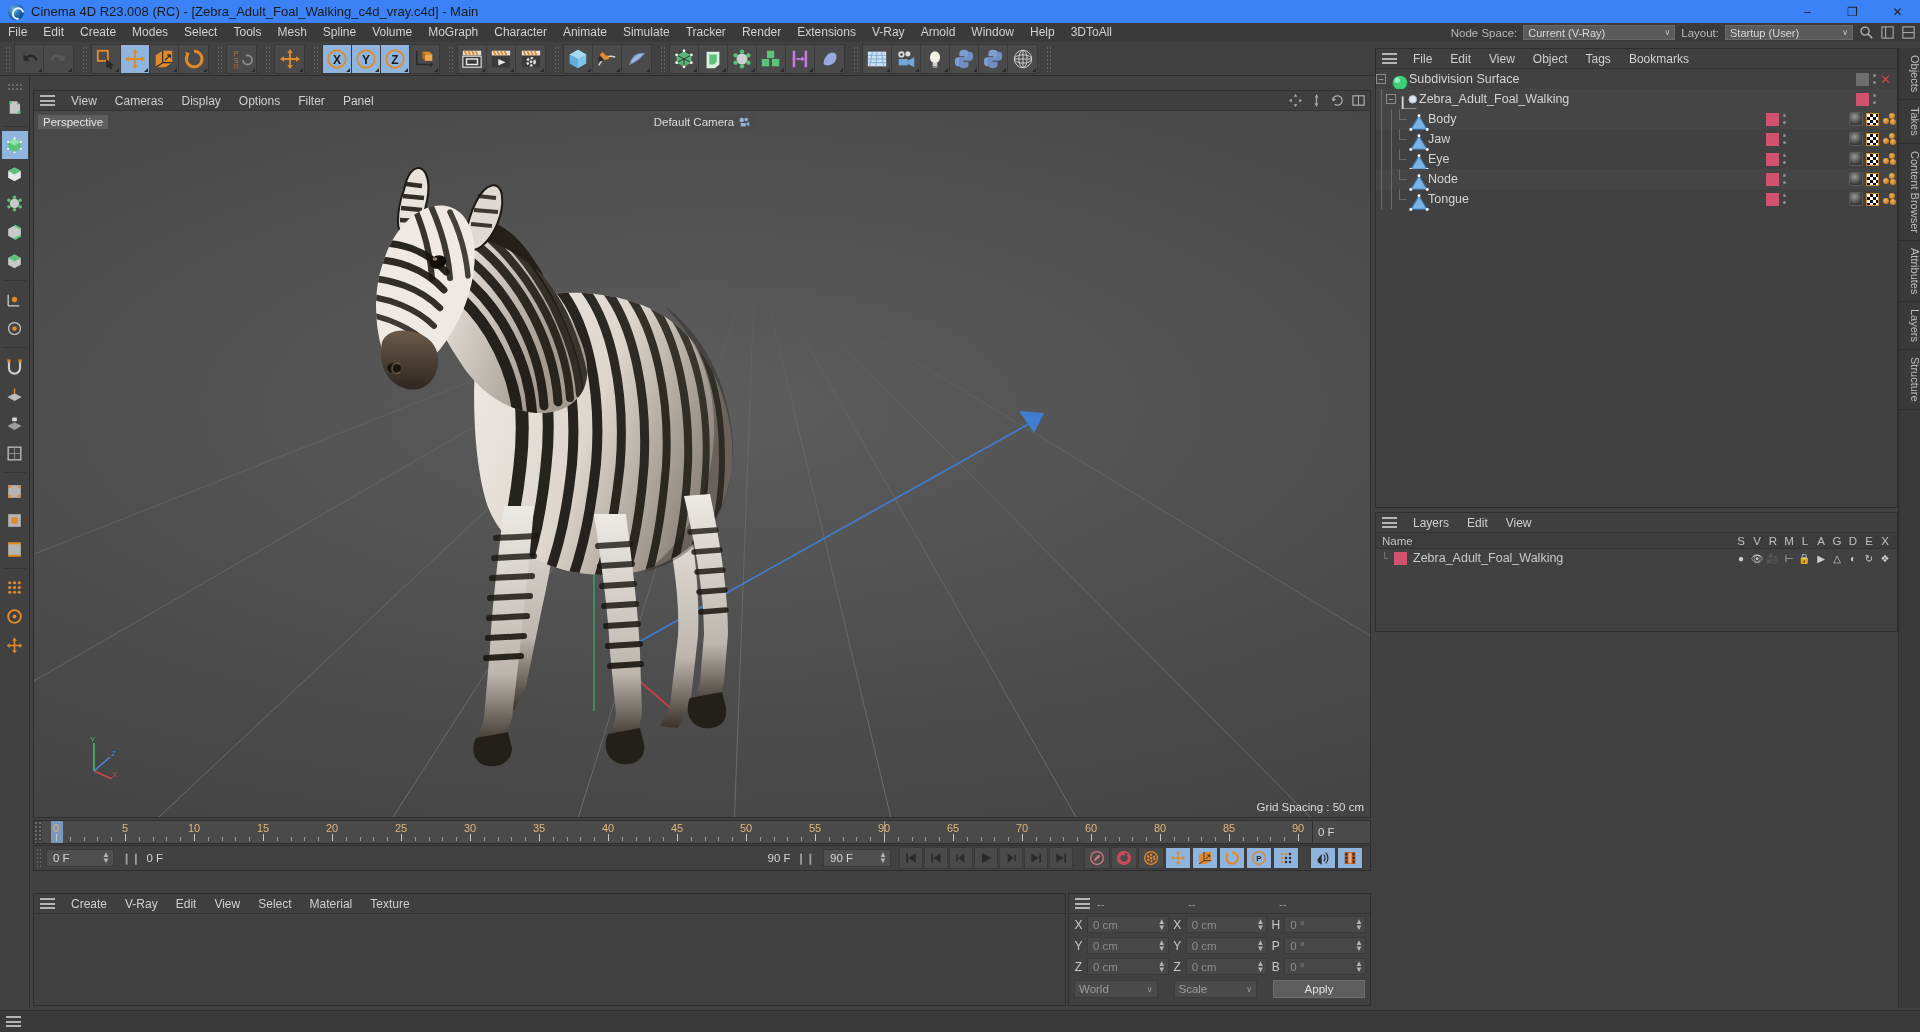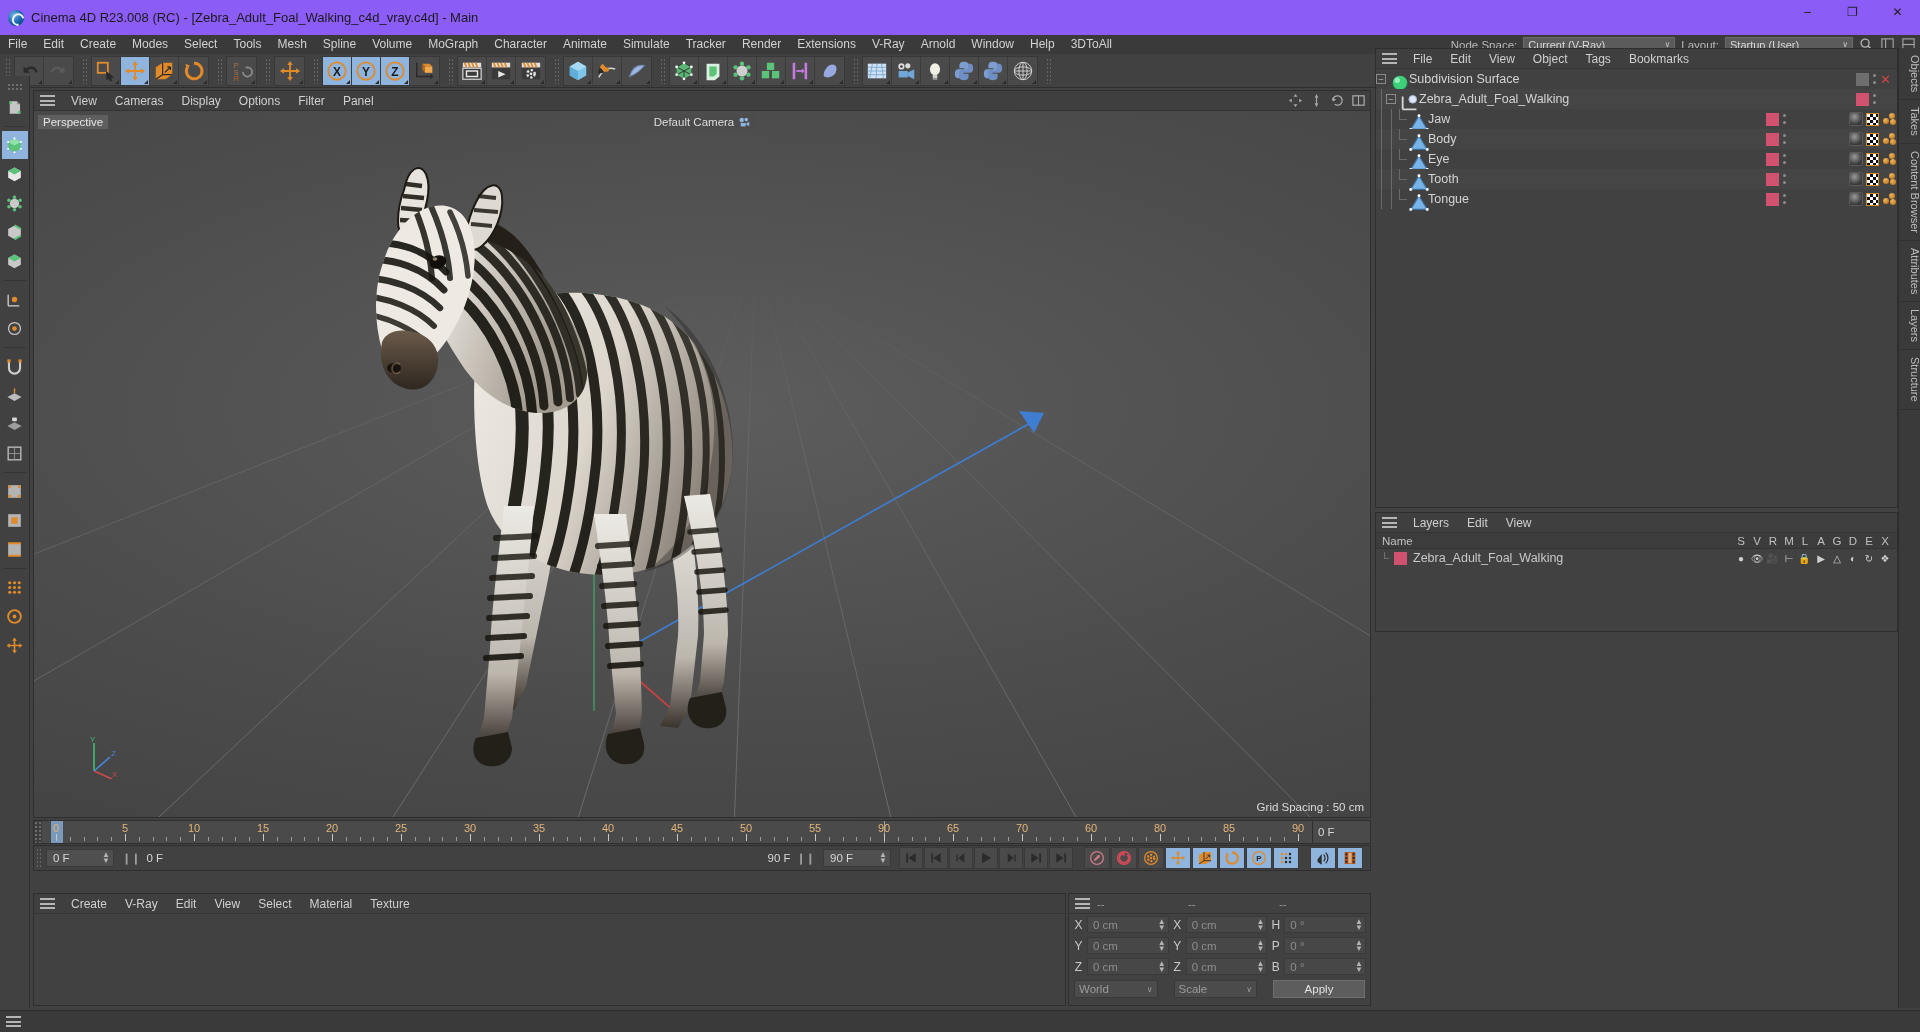--- a/index.html
+++ b/index.html
@@ -6,21 +6,21 @@
   html,body{ width:1920px; height:1032px; overflow:hidden; }
   body{
     background:#414141;
     font-family:"Liberation Sans", sans-serif;
     font-size:12.5px;
     color:#c8c8c8;
     -webkit-font-smoothing:antialiased;
   }
   
   #titlebar{
-    height:35px; background:#8b5cf6; display:flex; align-items:center;
+    height:23px; background:#3b82f6; display:flex; align-items:center;
     color:#1a1a1a; font-size:13px; position:relative;
   }
   #app-logo{
     width:16px;height:16px;margin:0 7px 0 8px;border-radius:50%;
     background:radial-gradient(circle at 35% 32%, #6fb3e8 0%, #1560a8 55%, #0b3c70 100%);
     position:relative; flex:none;
   }
   #app-logo:after{
     content:""; position:absolute; left:4px; top:3px; width:8px;height:9px;
     border:2px solid #eef3fa; border-right-color:transparent; border-radius:50%;
@@ -1485,20 +1485,55 @@
           </div>
           <div class="ocols">
             <span class="swatch"></span>
             <span class="dots2">
               <i></i>
               <i></i>
             </span>
             <span style="width:11px"></span>
           </div>
         </div>
+        <div class="orow alt">
+          <div class="otree">
+            <span class="treeline"></span>
+            <span class="treeline"></span>
+            <span class="treeelbow"></span>
+            <span class="oicon">
+              <svg class="ico" viewBox="0 0 24 24">
+                <path d="M12 4 L21 19 H3 Z" fill="#78b4e8" stroke="#3d6f9e" stroke-width="1.2"></path>
+                <g fill="#fff">
+                  <circle cx="12" cy="4" r="1.6"></circle>
+                  <circle cx="21" cy="19" r="1.6"></circle>
+                  <circle cx="3" cy="19" r="1.6"></circle>
+                </g>
+              </svg>
+            </span>
+            <span class="oname">Body</span>
+          </div>
+          <div class="ocols">
+            <span class="swatch"></span>
+            <span class="dots2">
+              <i></i>
+              <i></i>
+            </span>
+            <span style="width:11px"></span>
+          </div>
+          <span class="tagstrip">
+            <span class="tagmat"></span>
+            <span class="tagchk"></span>
+            <span class="tagphong">
+              <i style="left:7px;top:0"></i>
+              <i style="left:1px;top:5px"></i>
+              <i style="left:8px;top:6px"></i>
+            </span>
+          </span>
+        </div>
         <div class="orow">
           <div class="otree">
             <span class="treeline"></span>
             <span class="treeline"></span>
             <span class="treeelbow"></span>
             <span class="oicon">
               <svg class="ico" viewBox="0 0 24 24">
                 <path d="M12 4 L21 19 H3 Z" fill="#78b4e8" stroke="#3d6f9e" stroke-width="1.2"></path>
                 <g fill="#fff">
                   <circle cx="12" cy="4" r="1.6"></circle>
@@ -1520,106 +1555,71 @@
           <span class="tagstrip">
             <span class="tagmat"></span>
             <span class="tagchk"></span>
             <span class="tagphong">
               <i style="left:7px;top:0"></i>
               <i style="left:1px;top:5px"></i>
               <i style="left:8px;top:6px"></i>
             </span>
           </span>
         </div>
+        <div class="orow">
+          <div class="otree">
+            <span class="treeline"></span>
+            <span class="treeline"></span>
+            <span class="treeelbow"></span>
+            <span class="oicon">
+              <svg class="ico" viewBox="0 0 24 24">
+                <path d="M12 4 L21 19 H3 Z" fill="#78b4e8" stroke="#3d6f9e" stroke-width="1.2"></path>
+                <g fill="#fff">
+                  <circle cx="12" cy="4" r="1.6"></circle>
+                  <circle cx="21" cy="19" r="1.6"></circle>
+                  <circle cx="3" cy="19" r="1.6"></circle>
+                </g>
+              </svg>
+            </span>
+            <span class="oname">Eye</span>
+          </div>
+          <div class="ocols">
+            <span class="swatch"></span>
+            <span class="dots2">
+              <i></i>
+              <i></i>
+            </span>
+            <span style="width:11px"></span>
+          </div>
+          <span class="tagstrip">
+            <span class="tagmat"></span>
+            <span class="tagchk"></span>
+            <span class="tagphong">
+              <i style="left:7px;top:0"></i>
+              <i style="left:1px;top:5px"></i>
+              <i style="left:8px;top:6px"></i>
+            </span>
+          </span>
+        </div>
         <div class="orow alt">
           <div class="otree">
             <span class="treeline"></span>
             <span class="treeline"></span>
             <span class="treeelbow"></span>
             <span class="oicon">
               <svg class="ico" viewBox="0 0 24 24">
                 <path d="M12 4 L21 19 H3 Z" fill="#78b4e8" stroke="#3d6f9e" stroke-width="1.2"></path>
                 <g fill="#fff">
                   <circle cx="12" cy="4" r="1.6"></circle>
                   <circle cx="21" cy="19" r="1.6"></circle>
                   <circle cx="3" cy="19" r="1.6"></circle>
                 </g>
               </svg>
             </span>
-            <span class="oname">Body</span>
-          </div>
-          <div class="ocols">
-            <span class="swatch"></span>
-            <span class="dots2">
-              <i></i>
-              <i></i>
-            </span>
-            <span style="width:11px"></span>
-          </div>
-          <span class="tagstrip">
-            <span class="tagmat"></span>
-            <span class="tagchk"></span>
-            <span class="tagphong">
-              <i style="left:7px;top:0"></i>
-              <i style="left:1px;top:5px"></i>
-              <i style="left:8px;top:6px"></i>
-            </span>
-          </span>
-        </div>
-        <div class="orow">
-          <div class="otree">
-            <span class="treeline"></span>
-            <span class="treeline"></span>
-            <span class="treeelbow"></span>
-            <span class="oicon">
-              <svg class="ico" viewBox="0 0 24 24">
-                <path d="M12 4 L21 19 H3 Z" fill="#78b4e8" stroke="#3d6f9e" stroke-width="1.2"></path>
-                <g fill="#fff">
-                  <circle cx="12" cy="4" r="1.6"></circle>
-                  <circle cx="21" cy="19" r="1.6"></circle>
-                  <circle cx="3" cy="19" r="1.6"></circle>
-                </g>
-              </svg>
-            </span>
-            <span class="oname">Eye</span>
-          </div>
-          <div class="ocols">
-            <span class="swatch"></span>
-            <span class="dots2">
-              <i></i>
-              <i></i>
-            </span>
-            <span style="width:11px"></span>
-          </div>
-          <span class="tagstrip">
-            <span class="tagmat"></span>
-            <span class="tagchk"></span>
-            <span class="tagphong">
-              <i style="left:7px;top:0"></i>
-              <i style="left:1px;top:5px"></i>
-              <i style="left:8px;top:6px"></i>
-            </span>
-          </span>
-        </div>
-        <div class="orow alt">
-          <div class="otree">
-            <span class="treeline"></span>
-            <span class="treeline"></span>
-            <span class="treeelbow"></span>
-            <span class="oicon">
-              <svg class="ico" viewBox="0 0 24 24">
-                <path d="M12 4 L21 19 H3 Z" fill="#78b4e8" stroke="#3d6f9e" stroke-width="1.2"></path>
-                <g fill="#fff">
-                  <circle cx="12" cy="4" r="1.6"></circle>
-                  <circle cx="21" cy="19" r="1.6"></circle>
-                  <circle cx="3" cy="19" r="1.6"></circle>
-                </g>
-              </svg>
-            </span>
-            <span class="oname">Tooth</span>
+            <span class="oname">Node</span>
           </div>
           <div class="ocols">
             <span class="swatch"></span>
             <span class="dots2">
               <i></i>
               <i></i>
             </span>
             <span style="width:11px"></span>
           </div>
           <span class="tagstrip">

